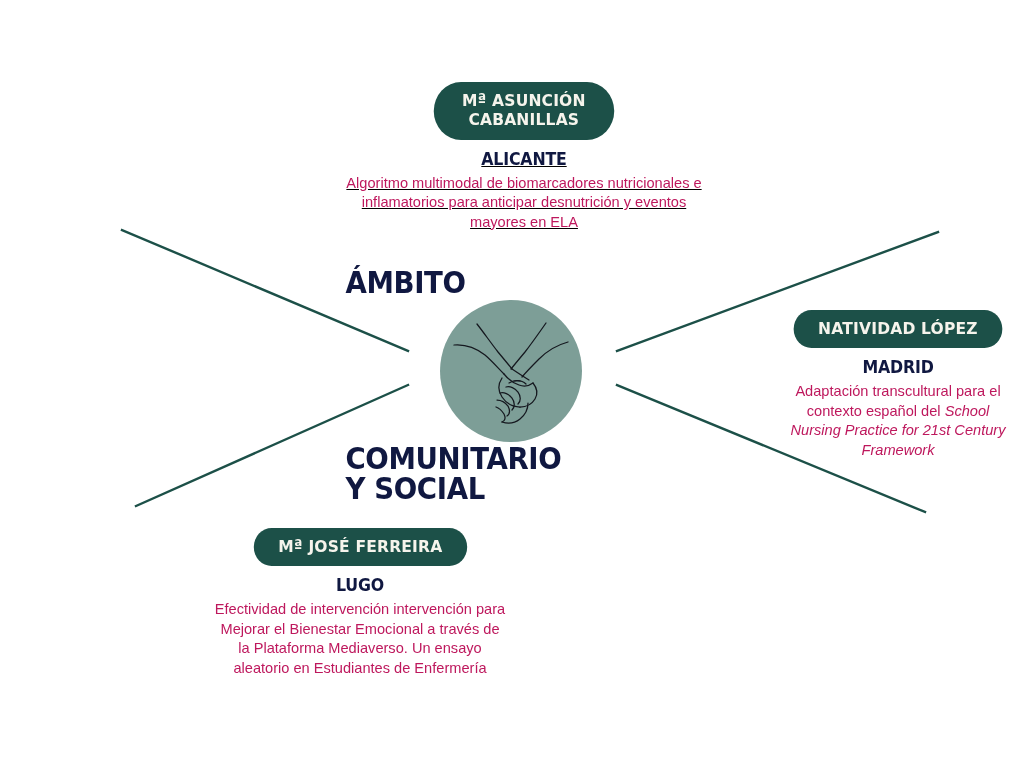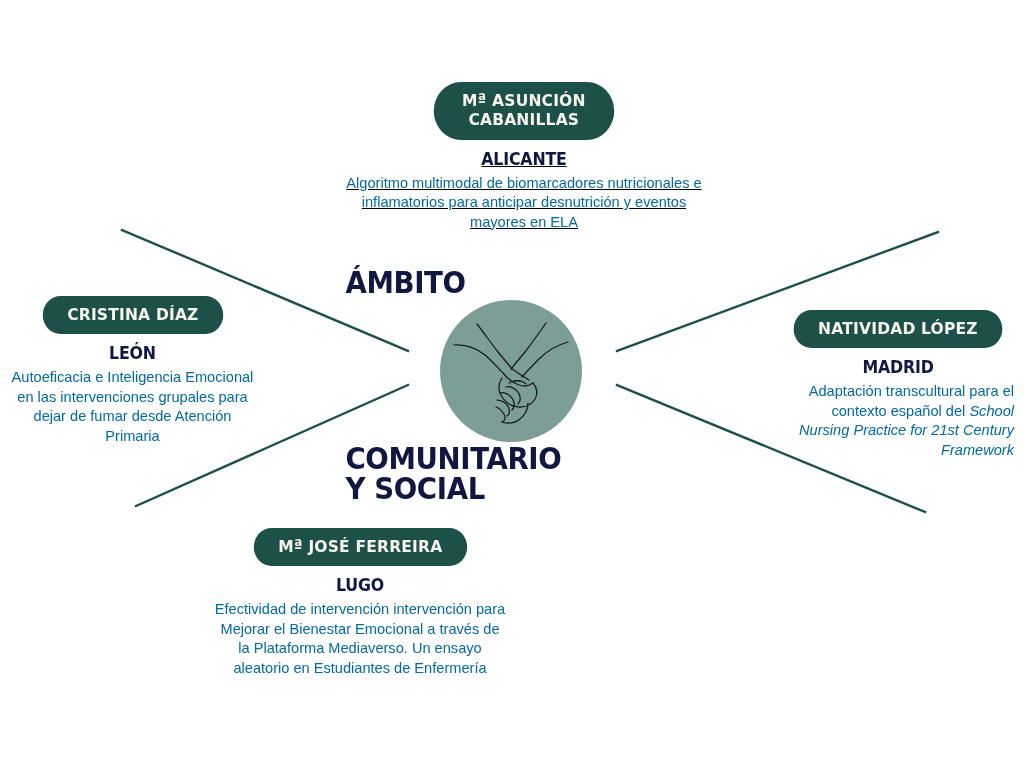--- a/index.html
+++ b/index.html
@@ -111,39 +111,39 @@
     color: #101841;
     font-family: "DejaVu Sans", sans-serif;
     font-weight: 700;
     font-size: 17px;
     letter-spacing: -0.2px;
     text-transform: uppercase;
     transform: scaleX(0.93);
     margin-top: 9px;
   }
   .desc {
-    color: #0369a1;
+    color: #be185d;
     font-family: "Liberation Sans", sans-serif;
     font-size: 14.6px;
     line-height: 1.33;
     margin-top: 5px;
   }
   .desc em {
     font-style: italic;
   }
 
   
   #node-top      { left: 344px; top: 82px;  width: 360px; text-decoration: underline; }
   #node-left     { left: 0px;   top: 296px; width: 265px; }
   #node-right    { left: 772px; top: 310px; width: 252px; }
   #node-bottomleft  { left: 195px; top: 528px; width: 330px; }
   #node-bottomright { left: 528px; top: 508px; width: 330px; }
 
   #node-left .desc  { padding: 0 8px; }
-  #node-right .desc { padding: 0 10px; text-align: right; }
+  #node-right .desc { padding: 0 10px; }
   #node-bottomleft .desc  { padding: 0 18px; }
   #node-bottomright .desc { padding: 0 20px; }
 </style>
 </head>
 <body>
 
 <div id="canvas">
 
   <svg id="connectors" viewBox="0 0 1024 768" width="1024" height="768" aria-hidden="true">
     <g stroke="#1c5048" stroke-width="2.4" stroke-linecap="square" fill="none">
@@ -194,27 +194,20 @@
 
   <div class="node" id="node-top">
     <div class="pill two-line">
       <span>Mª ASUNCIÓN</span><br>
       <span>CABANILLAS</span>
     </div>
     <div class="city">ALICANTE</div>
     <div class="desc">Algoritmo multimodal de biomarcadores nutricionales e inflamatorios para anticipar desnutrición y eventos mayores en ELA</div>
   </div>
 
-  <div class="node" id="node-left">
-    <div class="pill">
-      <span>CRISTINA DÍAZ</span>
-    </div>
-    <div class="city">LEÓN</div>
-    <div class="desc">Autoeficacia e Inteligencia Emocional en las intervenciones grupales para dejar de fumar desde Atención Primaria</div>
-  </div>
 
   <div class="node" id="node-right">
     <div class="pill">
       <span>NATIVIDAD LÓPEZ</span>
     </div>
     <div class="city">MADRID</div>
     <div class="desc"><span>Adaptación transcultural para el contexto español del </span><em>School Nursing Practice for 21st Century Framework</em></div>
   </div>
 
   <div class="node" id="node-bottomleft">

